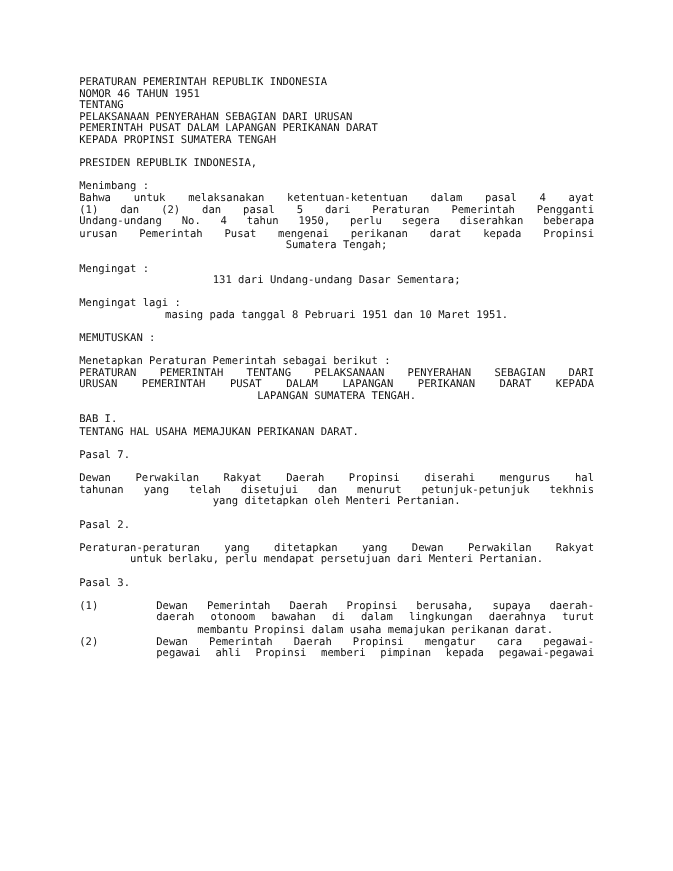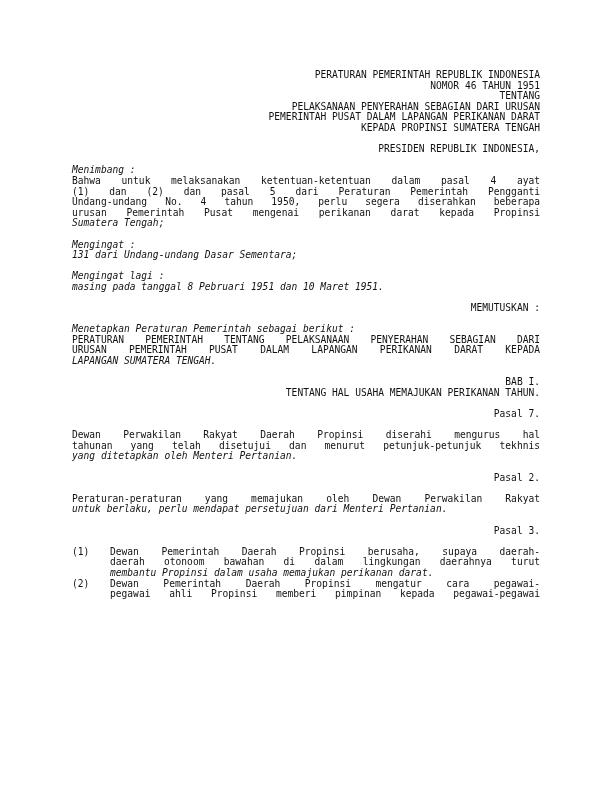--- a/index.html
+++ b/index.html
@@ -2,28 +2,28 @@
 <html><head>
 <meta charset="utf-8">
 <style>
   html, body { margin: 0; padding: 0; background: #ffffff; }
   body { width: 612px; height: 792px; position: relative; overflow: hidden; }
   .page {
     position: absolute; left: 72px; top: 70px; width: 468px;
     font-family: "DejaVu Sans Mono", "Liberation Mono", monospace;
     font-size: 9.6px; line-height: 10.6px; color: #111;
   }
-  .center { text-align: right; white-space: pre; }
-  .line { white-space: pre; font-style: italic; }
+  .center { text-align: left; white-space: pre; }
+  .line { white-space: pre; }
   .jl { display: block; text-align: justify; text-align-last: justify; white-space: normal; }
-  .last { display: block; text-align: left; white-space: pre; font-style: italic; }
+  .last { display: block; text-align: center; white-space: pre; }
   .gap { height: 10.6px; }
   .item { display: flex; }
   .item .num { width: 38px; flex: none; white-space: pre; }
-  .item .body { flex: 1; }
+  .item .body { flex: 1; margin-left: 32px; }
 </style>
 </head>
 <body>
 
 <div class="page">
   <div>
     <div class="center">PERATURAN PEMERINTAH REPUBLIK INDONESIA</div>
     <div class="center">NOMOR 46 TAHUN 1951</div>
     <div class="center">TENTANG</div>
     <div class="center">PELAKSANAAN PENYERAHAN SEBAGIAN DARI URUSAN</div>
@@ -61,36 +61,36 @@
 
   <div>
     <div class="line">Menetapkan Peraturan Pemerintah sebagai berikut :</div>
     <span class="jl">PERATURAN PEMERINTAH TENTANG PELAKSANAAN PENYERAHAN SEBAGIAN DARI</span>
     <span class="jl">URUSAN PEMERINTAH PUSAT DALAM LAPANGAN PERIKANAN DARAT KEPADA</span>
     <span class="last">LAPANGAN SUMATERA TENGAH.</span>
   </div>
   <div class="gap"></div>
 
   <div class="center">BAB I.</div>
-  <div class="center">TENTANG HAL USAHA MEMAJUKAN PERIKANAN TAHUN.</div>
+  <div class="center">TENTANG HAL USAHA MEMAJUKAN PERIKANAN DARAT.</div>
   <div class="gap"></div>
 
   <div class="center">Pasal 7.</div>
   <div class="gap"></div>
   <div>
     <span class="jl">Dewan Perwakilan Rakyat Daerah Propinsi diserahi mengurus hal</span>
     <span class="jl">tahunan yang telah disetujui dan menurut petunjuk-petunjuk tekhnis</span>
     <span class="last">yang ditetapkan oleh Menteri Pertanian.</span>
   </div>
   <div class="gap"></div>
 
   <div class="center">Pasal 2.</div>
   <div class="gap"></div>
   <div>
-    <span class="jl">Peraturan-peraturan yang memajukan oleh Dewan Perwakilan Rakyat</span>
+    <span class="jl">Peraturan-peraturan yang ditetapkan yang Dewan Perwakilan Rakyat</span>
     <span class="last">untuk berlaku, perlu mendapat persetujuan dari Menteri Pertanian.</span>
   </div>
   <div class="gap"></div>
 
   <div class="center">Pasal 3.</div>
   <div class="gap"></div>
   <div>
     <div class="item">
       <span class="num">(1)</span>
       <div class="body">

